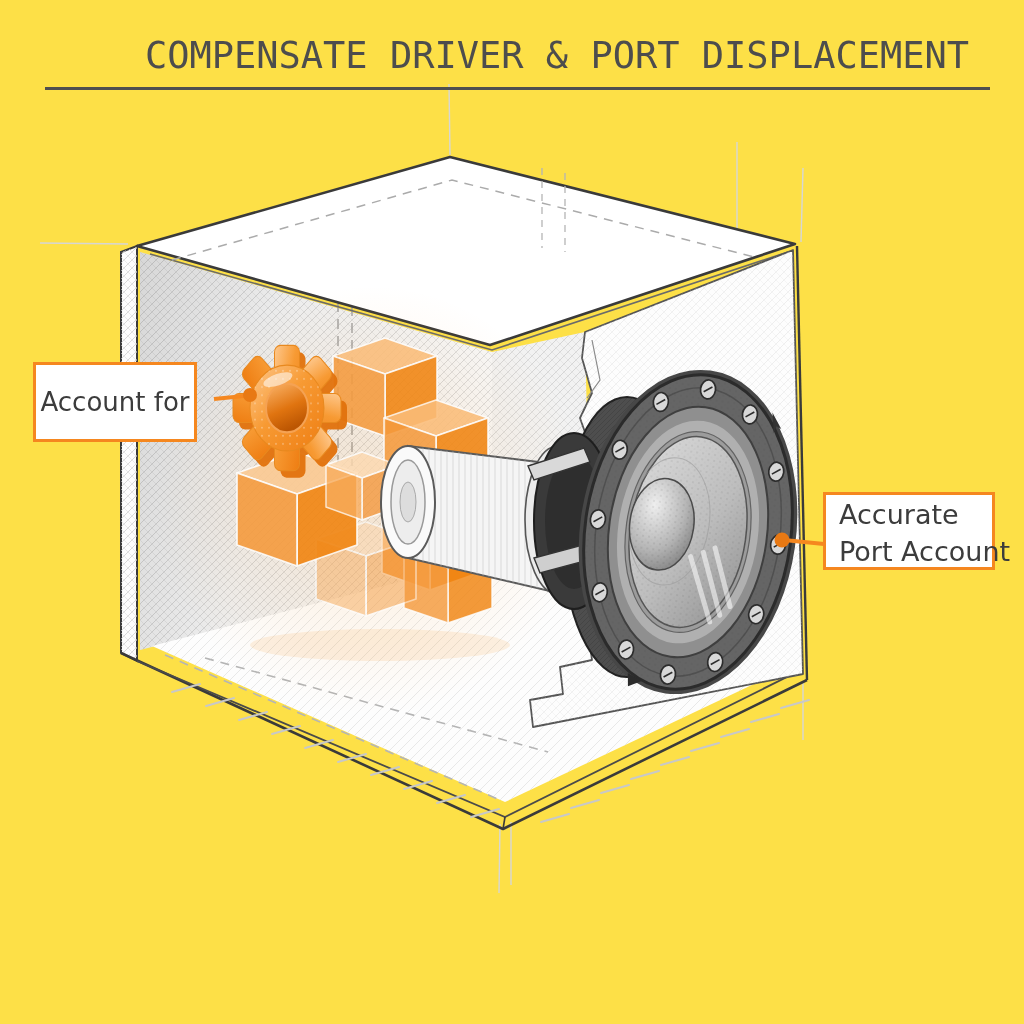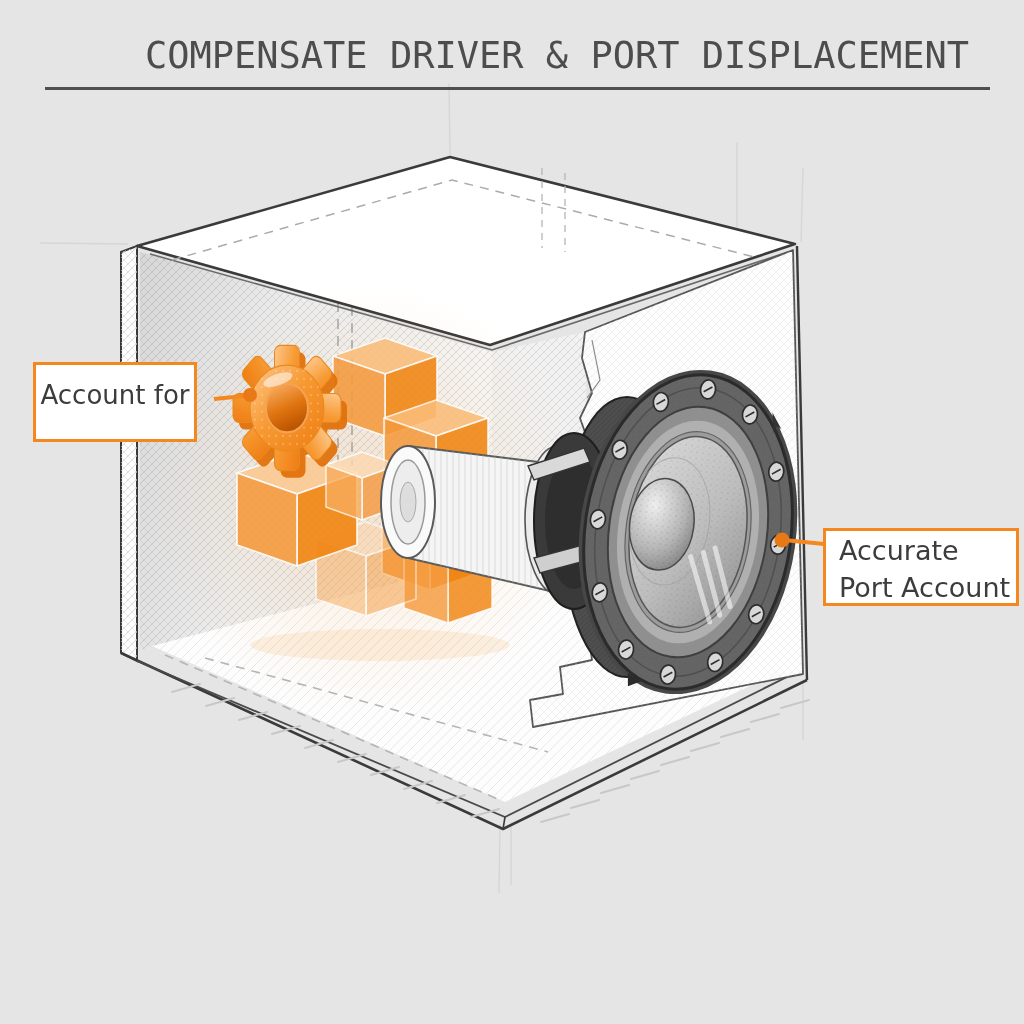--- a/index.html
+++ b/index.html
@@ -1,27 +1,27 @@
 <!DOCTYPE html>
 <html style="--accent: #F5871F; --orange_deep: #E87914; --orange_fill: #F7941E; --ink: #3A3A3A; --title_color: #4D4D4D; --label_text: #3C3C3C;"><head>
 <meta charset="utf-8">
 <style>
   html,body{margin:0;padding:0;background:#ffffff;}
-  .stage{position:relative;width:1024px;height:1024px;background:#e5e5e5;overflow:hidden;
+  .stage{position:relative;width:1024px;height:1024px;background:#fde047;overflow:hidden;
          font-family:"DejaVu Sans",sans-serif;}
   .title{position:absolute;left:118px;right:28px;top:34px;text-align:center;
          font-family:"DejaVu Sans Mono",monospace;font-size:37px;font-weight:500;
          letter-spacing:0px;color:var(--title_color,#4d4d4d);white-space:nowrap;}
   .rule{position:absolute;left:45px;width:945px;top:87px;height:3px;background:#4f4f4f;}
   .illustration{position:absolute;left:0;top:0;}
   .callout{position:absolute;background:#ffffff;border:3.5px solid var(--accent,#F5871F);
            color:var(--label_text,#3C3C3C);box-sizing:border-box;}
   .callout .ln{display:block;font-size:26px;line-height:37px;white-space:nowrap;}
-  .callout-left{left:33px;top:362px;width:164px;height:80px;text-align:center;padding-top:12px;}
-  .callout-right{left:823px;top:528px;width:196px;height:78px;text-align:left;padding:1px 0 0 13px;}
+  .callout-left{left:33px;top:362px;width:164px;height:80px;text-align:center;padding-top:19px;}
+  .callout-right{left:823px;top:492px;width:172px;height:78px;text-align:left;padding:1px 0 0 13px;}
   .callout-right .ln{font-size:27px;}
 </style>
 </head>
 <body>
 
 <div class="stage">
 
   <svg class="illustration" width="1024" height="1024" viewBox="0 0 1024 1024">
     <defs>
       <pattern id="xh" width="8" height="8" patternUnits="userSpaceOnUse">

